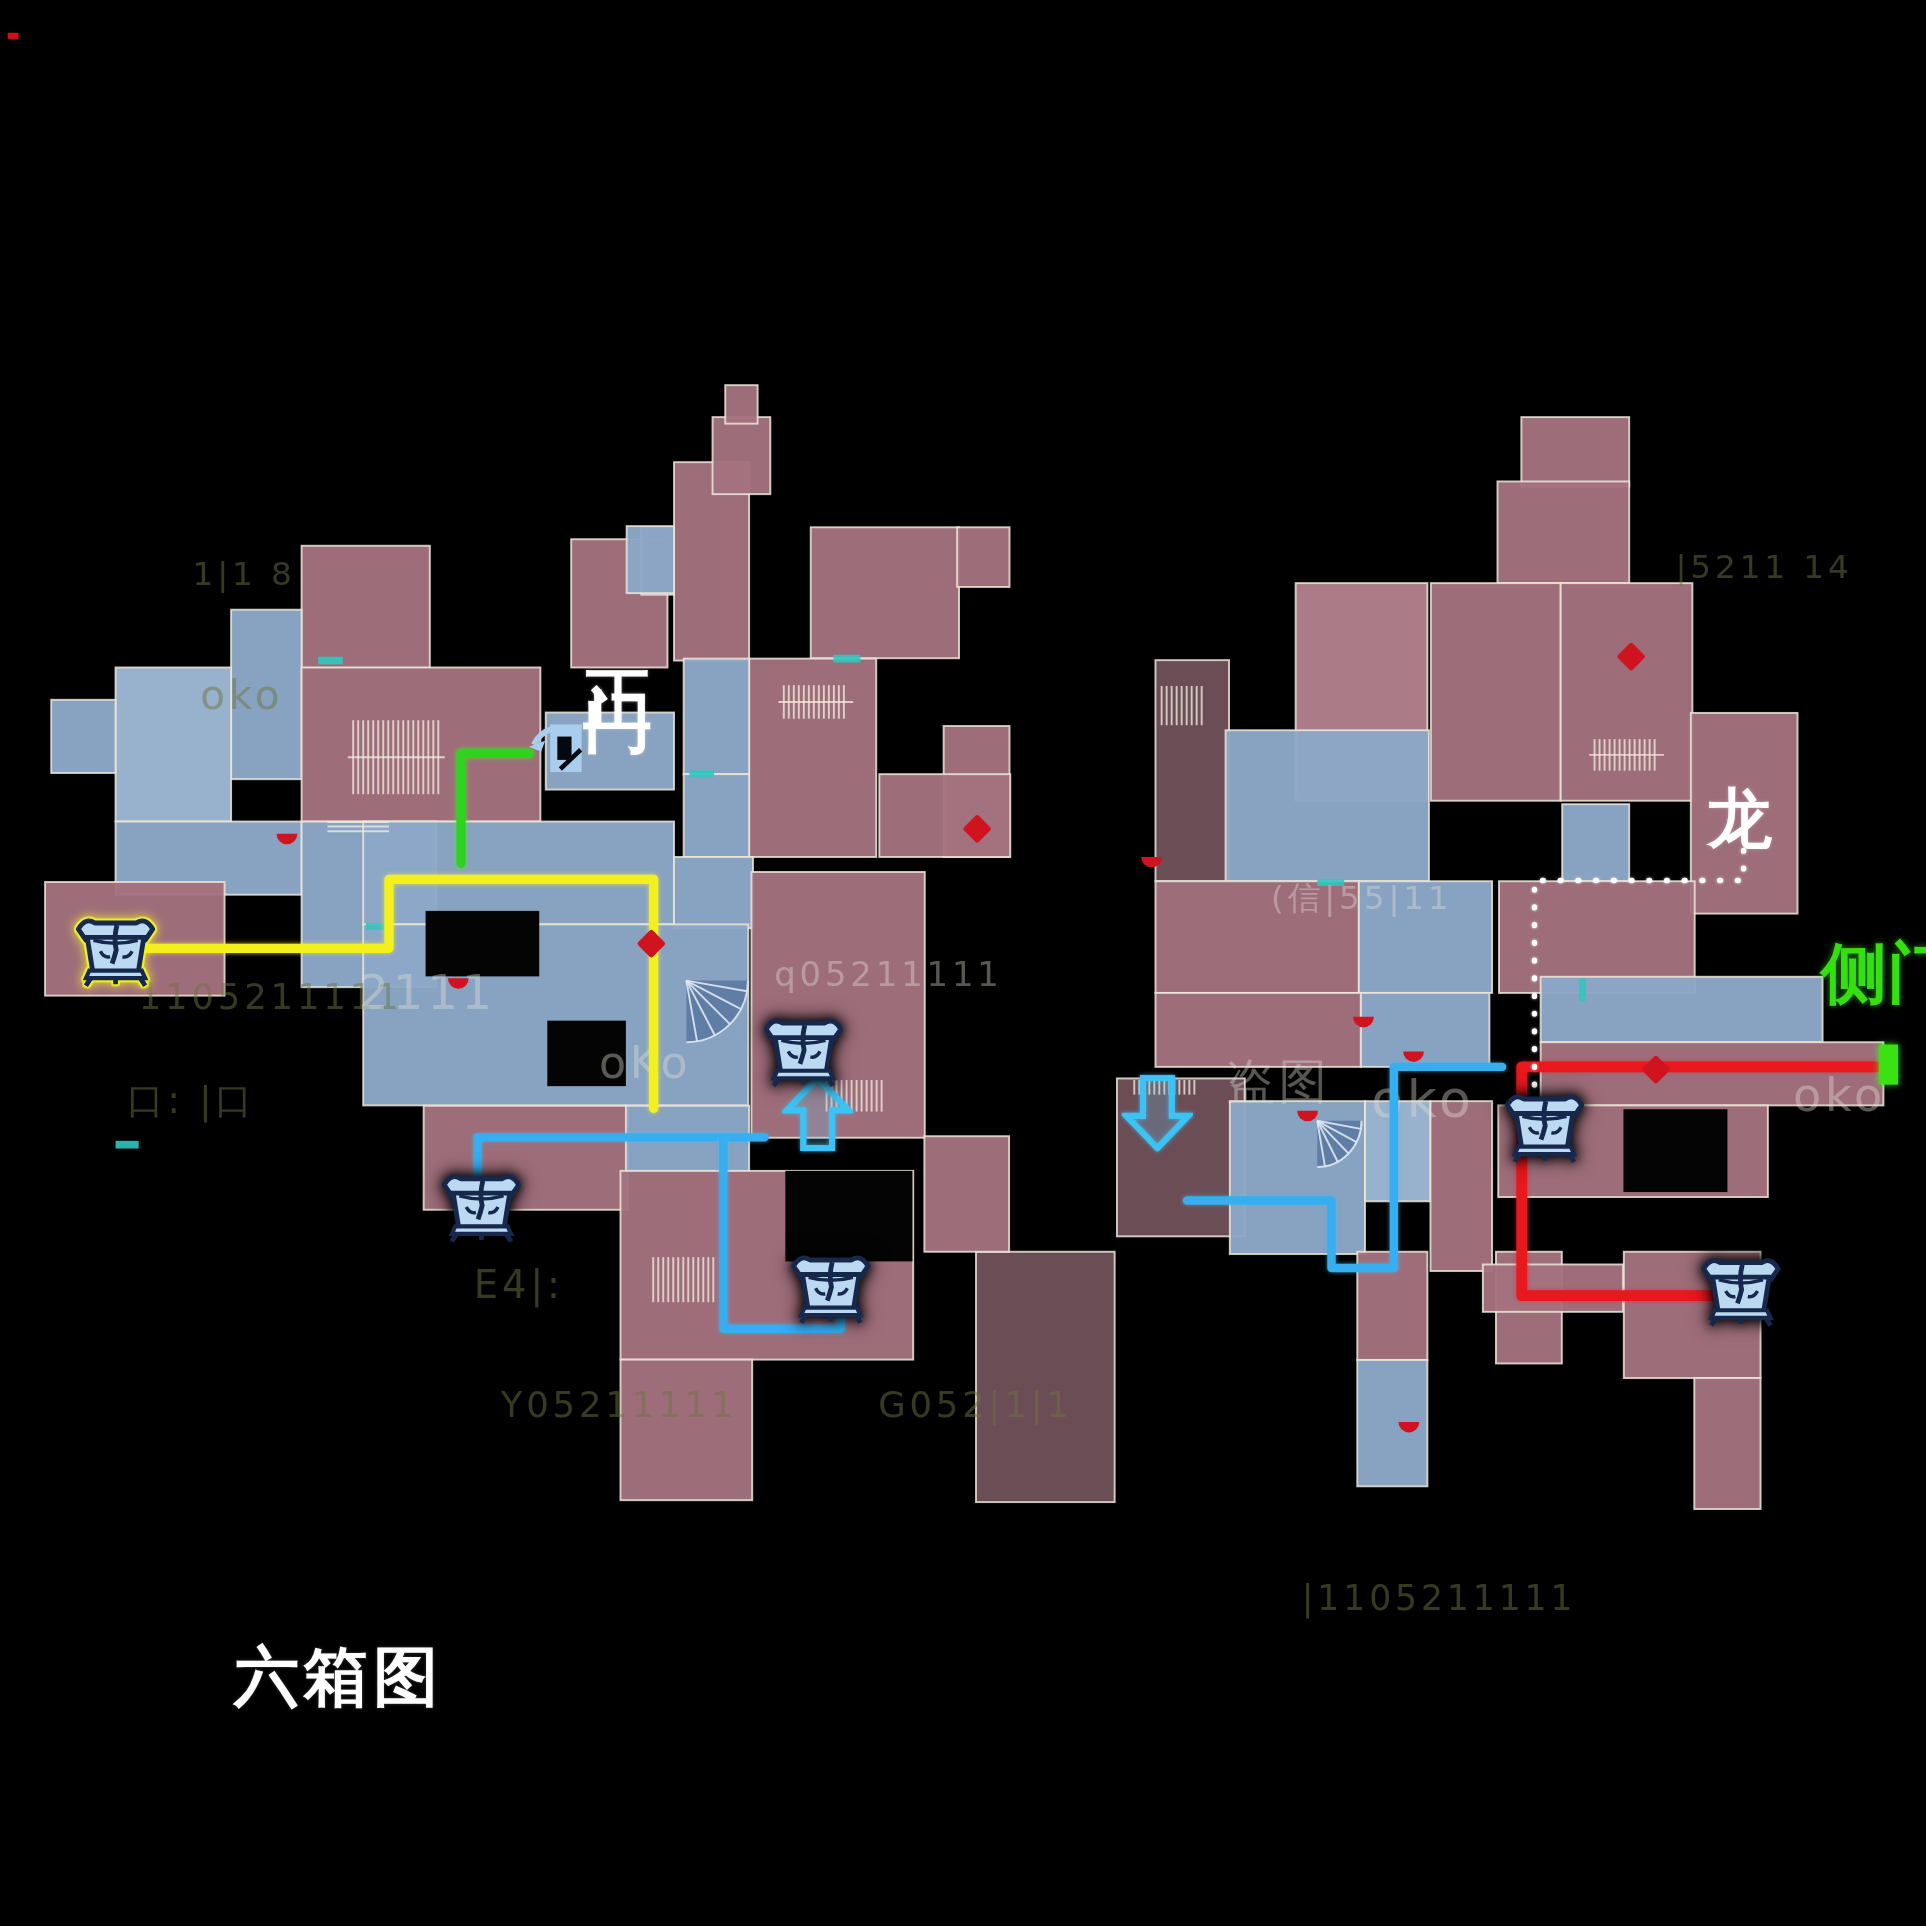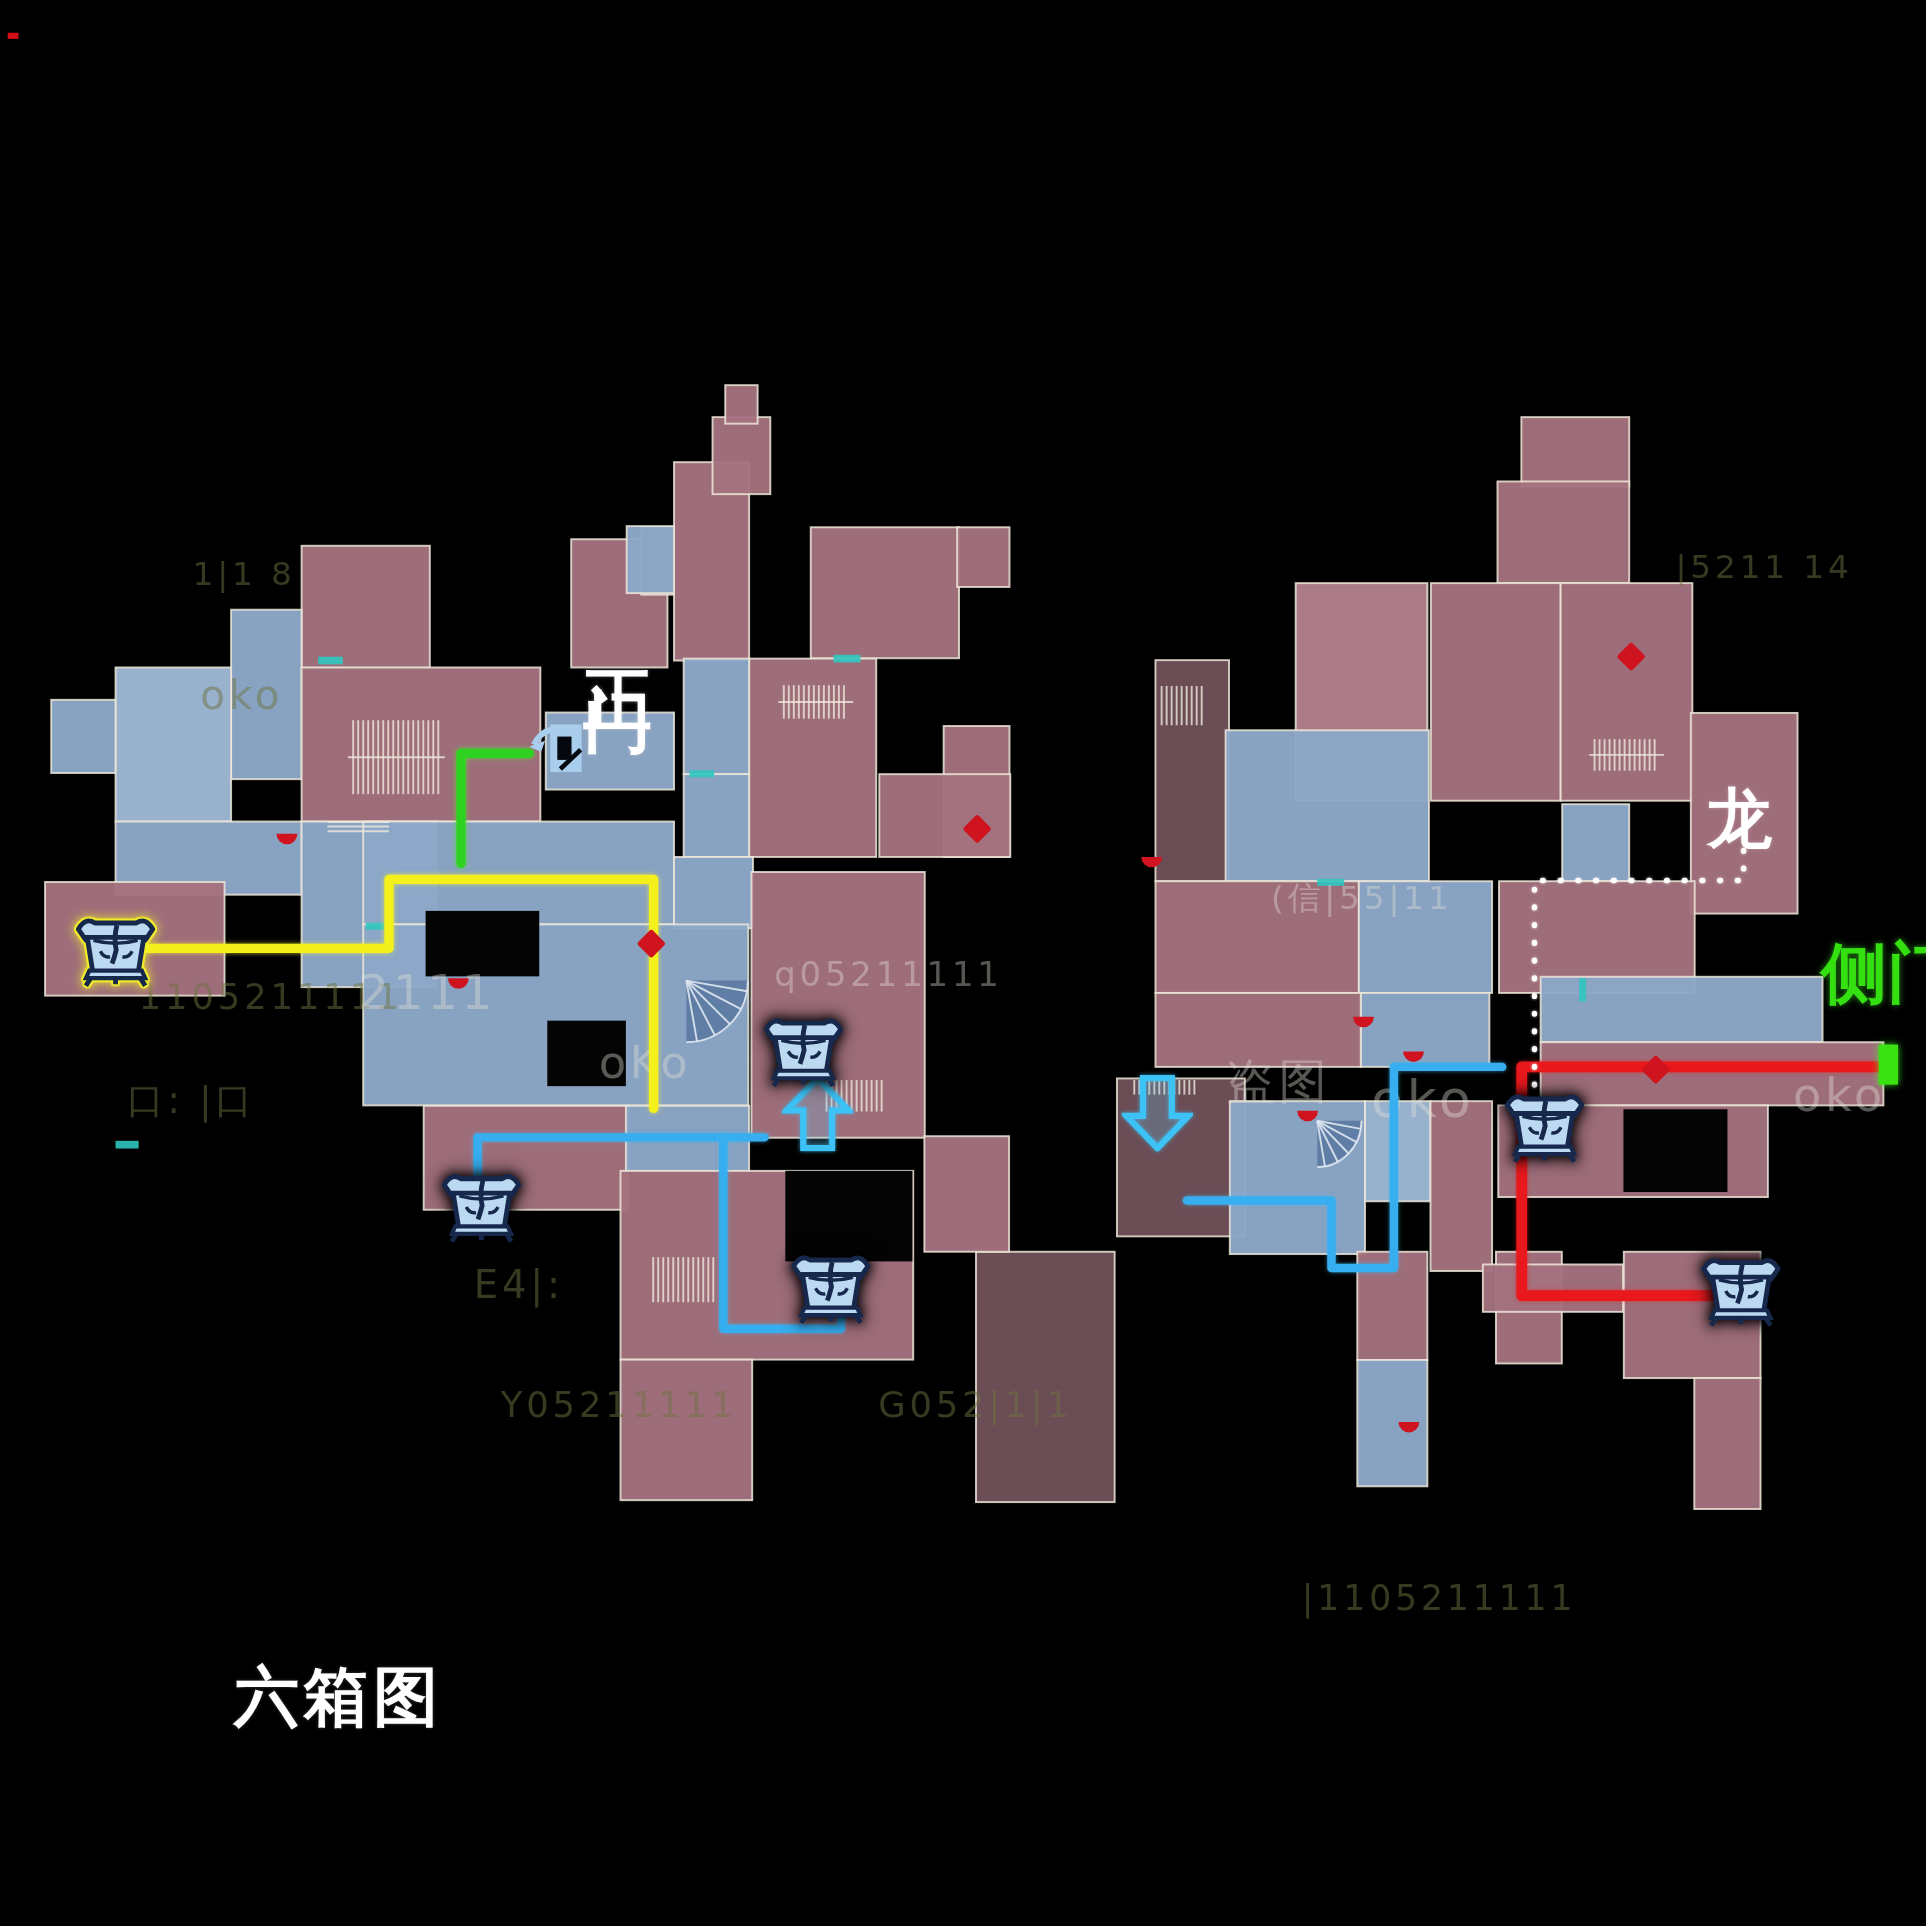--- a/index.html
+++ b/index.html
@@ -40,21 +40,21 @@
 
   .lbl{position:absolute;font-weight:700;color:#fff;line-height:1.08;
        font-family:"Liberation Sans","DejaVu Sans",sans-serif;white-space:nowrap;}
   .lbl-main-gate{left:580px;top:616px;font-size:69px;writing-mode:vertical-rl;
        text-orientation:upright;letter-spacing:10px;
        text-shadow:0 0 3.9px rgba(255,255,255,.35);}
   .lbl-dragon{left:1707px;top:784px;font-size:65px;text-shadow:0 0 3.9px rgba(255,255,255,.3);}
   .lbl-side-gate{left:1821px;top:938px;font-size:66px;color:#35e011;
        text-shadow:0 0 6.2px rgba(70,255,40,.55);}
   .lbl-map-title{left:234px;top:1642px;font-size:65px;letter-spacing:4.6px;
-       text-shadow:0 0 3.1px rgba(255,255,255,.25);margin-top:20px;}
+       text-shadow:0 0 3.1px rgba(255,255,255,.25);}
 </style>
 </head>
 <body>
 
 <div id="map">
   <svg id="map-svg" width="1972" height="1972" viewBox="0 0 5120 5120">
     <defs>
       <symbol id="sym-chest" viewBox="0 0 120 110">
         <path d="M6 24 Q16 6 30 15 L90 15 Q104 6 114 24 L103 40 L17 40 Z" fill="#bcd9f2" stroke="#16294d" stroke-width="7" stroke-linejoin="round"></path>
         <path d="M19 36 L101 36 L93 86 L27 86 Z" fill="#bcd9f2" stroke="#16294d" stroke-width="7"></path>

